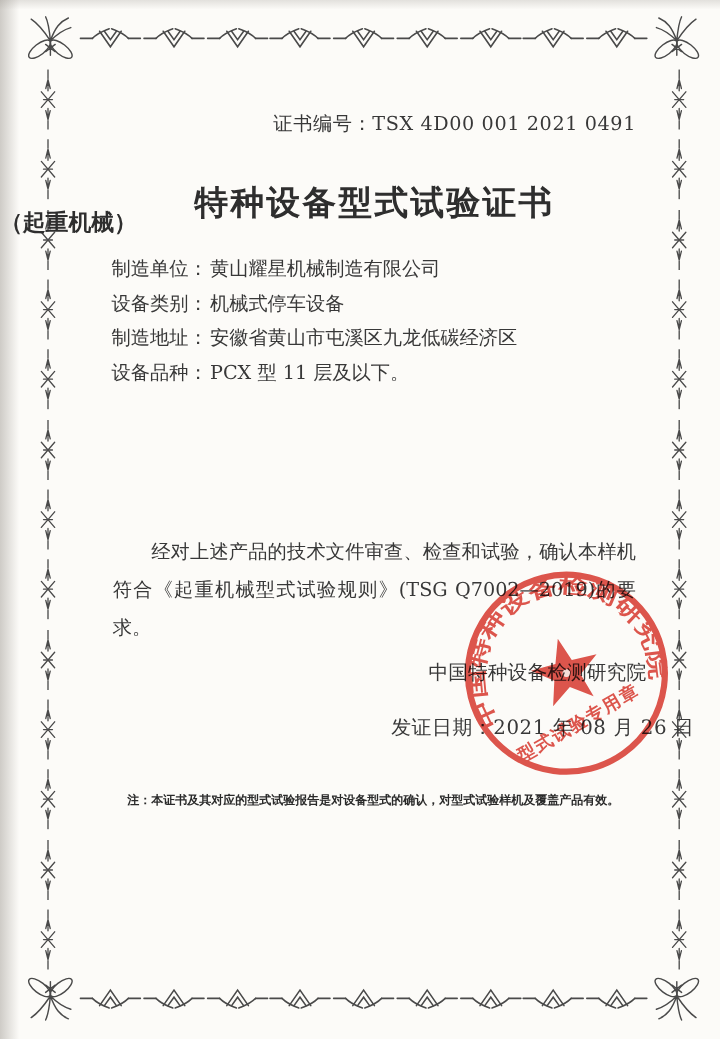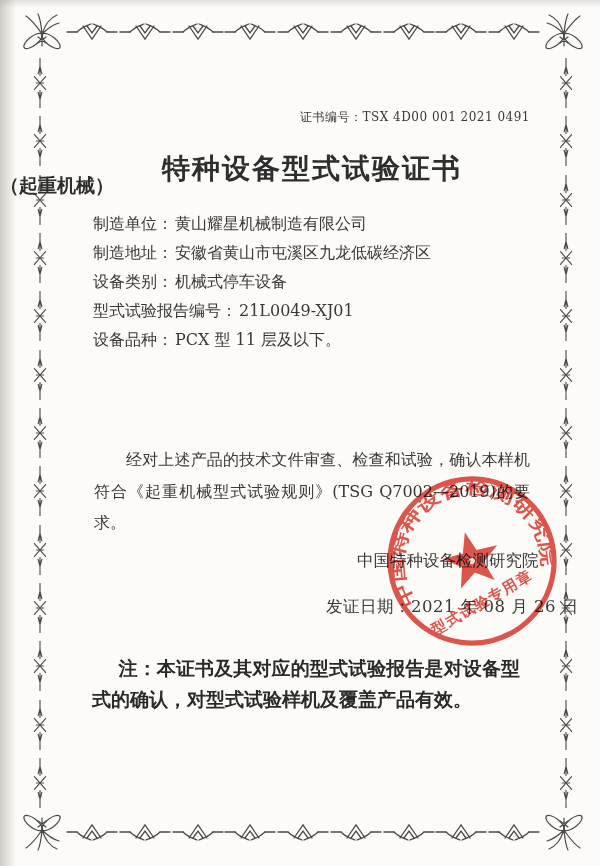--- a/index.html
+++ b/index.html
@@ -23,21 +23,21 @@
   .edge-left{left:32px;top:58px;width:16px;height:750px;flex-direction:column;}
   .edge-right{left:558px;top:58px;width:16px;height:750px;flex-direction:column;}
   .edge-top svg,.edge-bottom svg{width:52px;height:20px;}
   .edge-left svg,.edge-right svg{width:16px;height:50px;}
   .corner{position:absolute;width:40px;height:40px;}
   .c-tl{left:22px;top:12px;}
   .c-tr{left:544px;top:12px;transform:scaleX(-1);}
   .c-bl{left:22px;top:812px;transform:scaleY(-1);}
   .c-br{left:544px;top:812px;transform:scale(-1,-1);}
 
-  .cert-no{position:absolute;top:109px;right:70px;font-size:12px;letter-spacing:.5px;white-space:nowrap;}
+  .cert-no{position:absolute;top:93px;right:70px;font-size:16px;letter-spacing:.5px;white-space:nowrap;}
   .title{position:absolute;top:138px;left:0;width:100%;margin:12px;text-align:center;
     font-family:"DejaVu Sans","Liberation Sans",sans-serif;
     font-size:28px;font-weight:bold;letter-spacing:2px;color:#2e2e2e;}
   .subtitle{position:absolute;top:173px;left:0;width:100%;text-align:left;
     font-family:"DejaVu Sans","Liberation Sans",sans-serif;
     font-size:19px;font-weight:bold;color:#2e2e2e;}
 
   .fields{position:absolute;left:93px;top:210px;font-size:16px;line-height:28.9px;}
   .field{white-space:nowrap;}
   .fvalue{padding-left:2px;}
@@ -45,21 +45,21 @@
   .statement{position:absolute;left:94px;top:444px;width:436px;margin:0;
     font-size:16px;line-height:31.6px;text-indent:2em;text-align:justify;}
 
   .issuer{position:absolute;left:357px;top:550px;font-size:16.5px;white-space:nowrap;}
   .issue-date{position:absolute;left:326px;top:596px;font-size:16.5px;white-space:nowrap;letter-spacing:.5px;}
 
   .seal{position:absolute;left:383px;top:472px;width:178px;height:178px;
     mix-blend-mode:multiply;opacity:.93;}
 
   .note{position:absolute;left:92px;top:653px;width:428px;margin:0;
-    font-size:19px;font-weight:bold;line-height:30.5px;text-indent:1.4em;
+    font-size:10px;font-weight:bold;line-height:30.5px;text-indent:1.4em;
     text-align:justify;color:#2a2a2a;}
 
   .defs{position:absolute;width:0;height:0;overflow:hidden;}
 </style>
 </head>
 <body>
 
 <div class="page">
   <div class="scan-shade"></div>
   <div class="scan-shade-top"></div>
@@ -244,23 +244,22 @@
       <use href="#corner-flower"></use>
     </svg>
 
   <div class="cert-no"><span>证书编号：</span><span>TSX 4D00 001 2021 0491</span></div>
 
   <h1 class="title">特种设备型式试验证书</h1>
   <div class="subtitle">（起重机械）</div>
 
   <div class="fields">
     <div class="field"><span class="flabel">制造单位：</span><span class="fvalue">黄山耀星机械制造有限公司</span></div>
+    <div class="field"><span class="flabel">设备类别：</span><span class="fvalue">机械式停车设备</span></div>
     <div class="field"><span class="flabel">制造地址：</span><span class="fvalue">安徽省黄山市屯溪区九龙低碳经济区</span></div>
-    <div class="field"><span class="flabel">设备类别：</span><span class="fvalue">机械式停车设备</span></div>
-    <div class="field"><span class="flabel">型式试验报告编号：</span><span class="fvalue">21L0049-XJ01</span></div>
     <div class="field"><span class="flabel">设备品种：</span><span class="fvalue">PCX 型 11 层及以下。</span></div>
   </div>
 
   <p class="statement">经对上述产品的技术文件审查、检查和试验，确认本样机符合《起重机械型式试验规则》(TSG Q7002—2019)的要求。</p>
 
   <div class="issuer">中国特种设备检测研究院</div>
   <div class="issue-date"><span>发证日期：</span><span>2021 年 08 月 26 日</span></div>
 
   <svg class="seal" viewBox="0 0 180 180">
     <g transform="rotate(-14 90 90)">

